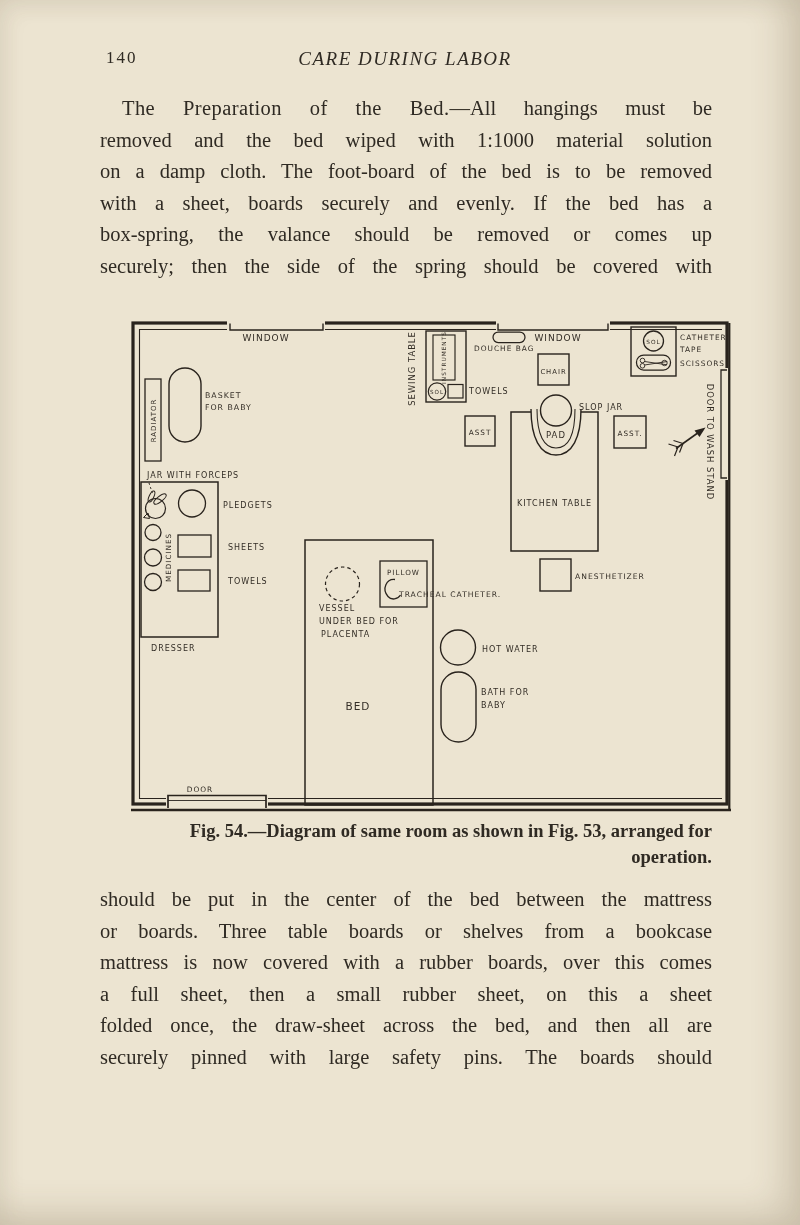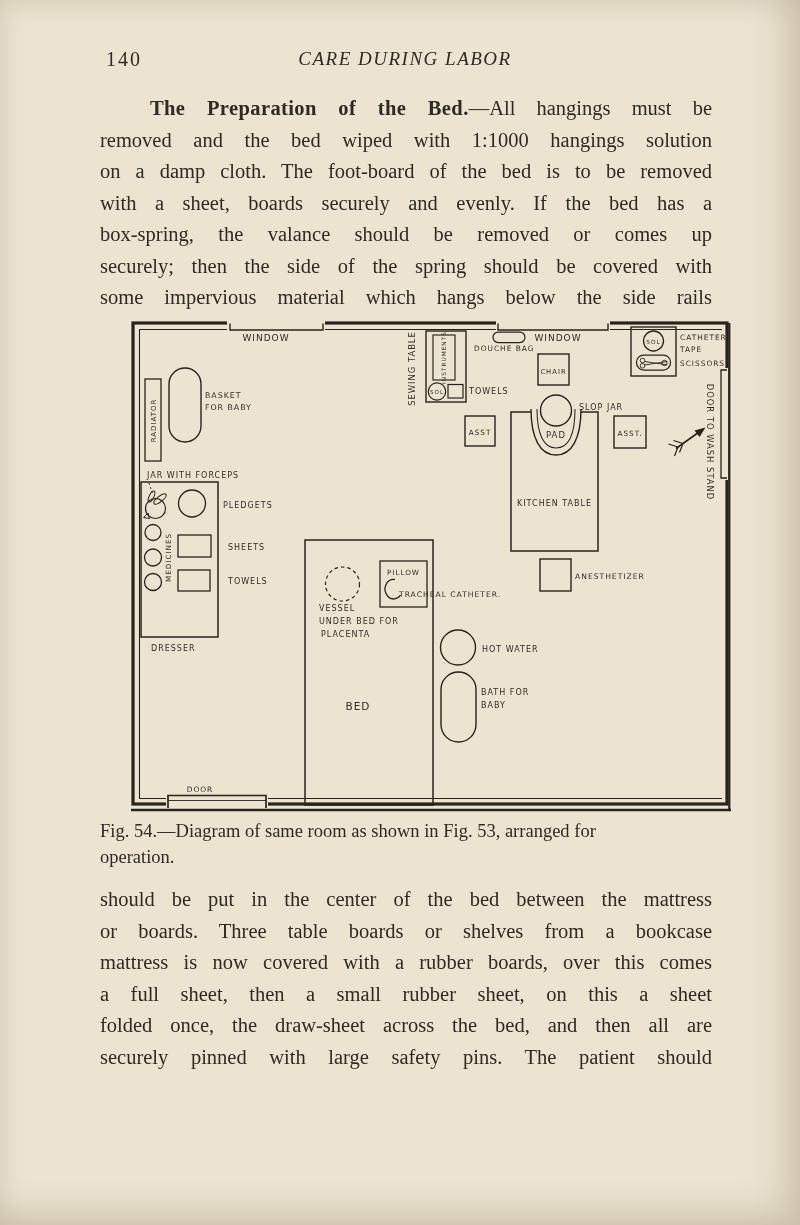--- a/index.html
+++ b/index.html
@@ -11,53 +11,52 @@
     color:#2f2a23;
     overflow:hidden;
   }
   .page::after{
     content:"";
     position:absolute;inset:0;
     pointer-events:none;
     box-shadow:inset -16px -12px 34px rgba(92,70,40,.20), inset 6px 6px 22px rgba(92,70,40,.07);
   }
   .runhead{position:absolute;left:100px;right:90px;top:48px;height:26px;}
-  .pagenum{position:absolute;left:6px;top:0;font-size:20px;letter-spacing:2px;}
+  .pagenum{position:absolute;left:6px;top:0;font-size:17px;letter-spacing:2px;}
   .headtitle{position:absolute;left:0;right:0;top:0;text-align:center;font-style:italic;font-size:19px;letter-spacing:1.5px;}
   .para{position:absolute;left:100px;width:612px;font-size:20.5px;line-height:31.5px;}
   .para1{top:93px;}
   .para2{top:884px;}
   .tline{text-align:justify;text-align-last:justify;white-space:normal;}
   .indent{text-indent:22px;}
-  .lead-bold{font-weight:bold;letter-spacing:.4px;margin-left:28px;}
-  .caption{position:absolute;left:100px;width:612px;top:818px;font-size:18.5px;line-height:26px;text-align:left;}
+  .lead-bold{font-weight:normal;letter-spacing:.4px;}
+  .caption{position:absolute;left:100px;width:612px;top:818px;font-size:18.5px;line-height:26px;text-align:right;font-weight:bold;}
   .figure{position:absolute;left:131px;top:321px;}
   .ln{stroke:#29231d;fill:none;}
   .fillp{fill:#ece4d1;}
   .fillk{fill:#29231d;stroke:none;}
   text.dl{font-family:"DejaVu Sans",sans-serif;fill:#332d26;letter-spacing:1px;}
 </style>
 </head>
 <body>
 
 <div class="page">
 
   <div class="runhead">
     <span class="pagenum">140</span>
     <span class="headtitle">CARE DURING LABOR</span>
   </div>
 
   <div class="para para1">
     <div class="tline indent"><span class="lead-bold">The Preparation of the Bed.</span><span>—All hangings must be</span></div>
-    <div class="tline">removed and the bed wiped with 1:1000 hangings solution</div>
+    <div class="tline">removed and the bed wiped with 1:1000 material solution</div>
     <div class="tline">on a damp cloth.  The foot-board of the bed is to be removed</div>
     <div class="tline">with a sheet, boards securely and evenly.  If the bed has a</div>
     <div class="tline">box-spring, the valance should be removed or comes up</div>
     <div class="tline">securely; then the side of the spring should be covered with</div>
-    <div class="tline">some impervious material which hangs below the side rails</div>
   </div>
 
   <svg class="figure" width="600" height="492" viewBox="0 0 600 492">
 
     <rect class="ln" x="2" y="2" width="594" height="481" stroke-width="3.2"></rect>
     <path class="ln" d="M591,8.5 H8.5 V477.5 H591" stroke-width="1.1"></path>
 
     <rect class="fillp" x="96" y="0" width="98" height="13"></rect>
     <rect class="fillp" x="365" y="0" width="114" height="13"></rect>
     <rect class="fillp" x="35" y="472" width="102" height="15"></rect>
@@ -175,16 +174,16 @@
     <div>Fig. 54.—Diagram of same room as shown in Fig. 53, arranged for</div>
     <div>operation.</div>
   </div>
 
   <div class="para para2">
     <div class="tline">should be put in the center of the bed between the mattress</div>
     <div class="tline">or boards.  Three table boards or shelves from a bookcase</div>
     <div class="tline">mattress is now covered with a rubber boards, over this comes</div>
     <div class="tline">a full sheet, then a small rubber sheet, on this a sheet</div>
     <div class="tline">folded once, the draw-sheet across the bed, and then all are</div>
-    <div class="tline">securely pinned with large safety pins.  The patient should</div>
+    <div class="tline">securely pinned with large safety pins.  The boards should</div>
   </div>
 
 </div>
 
 </body></html>

